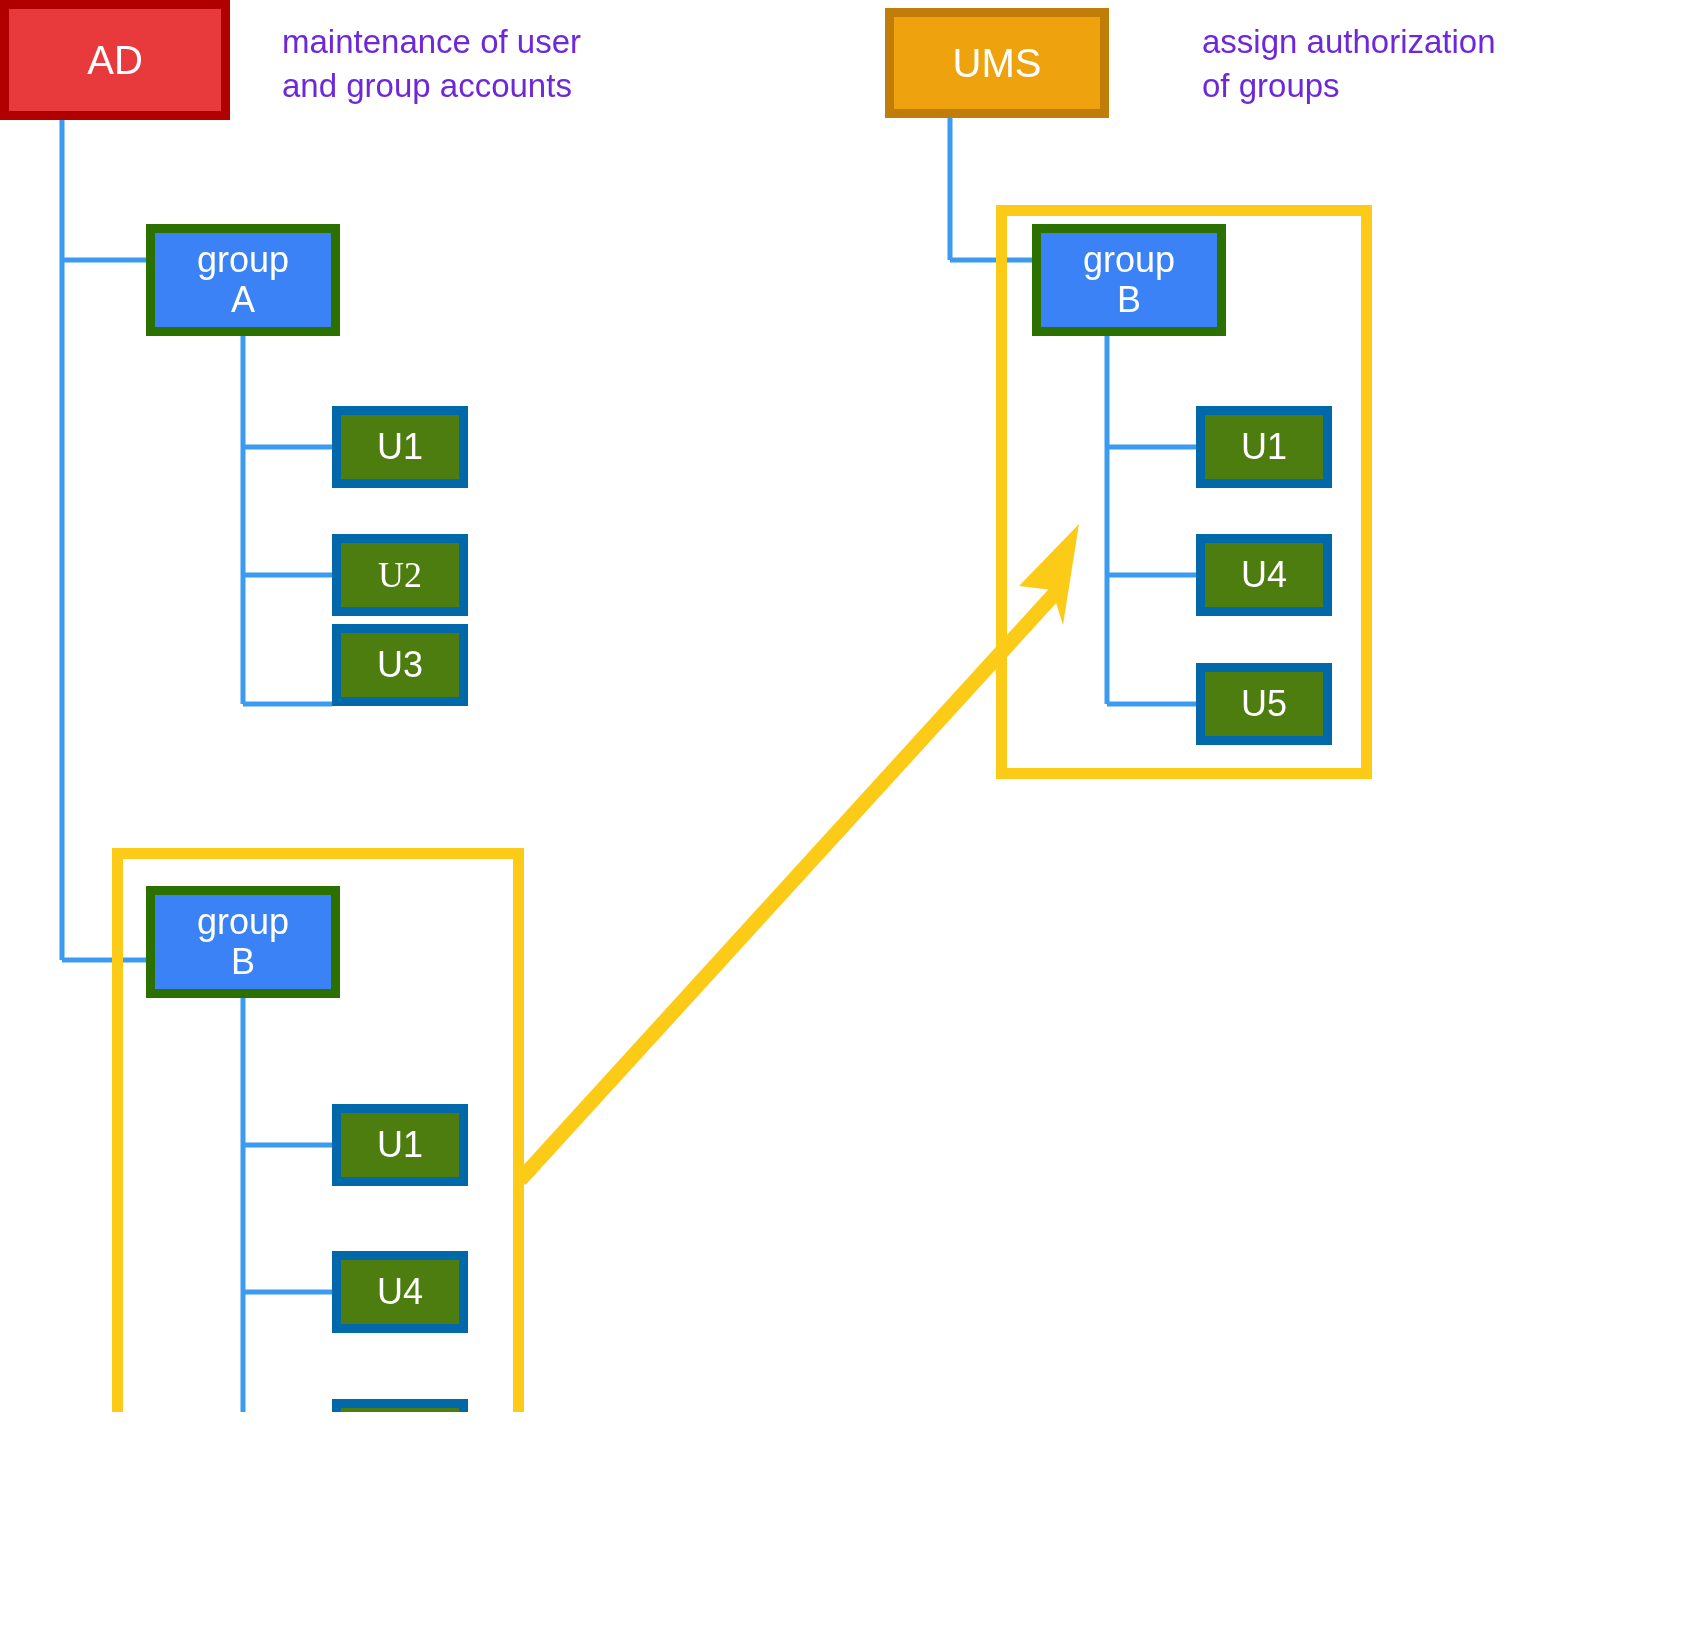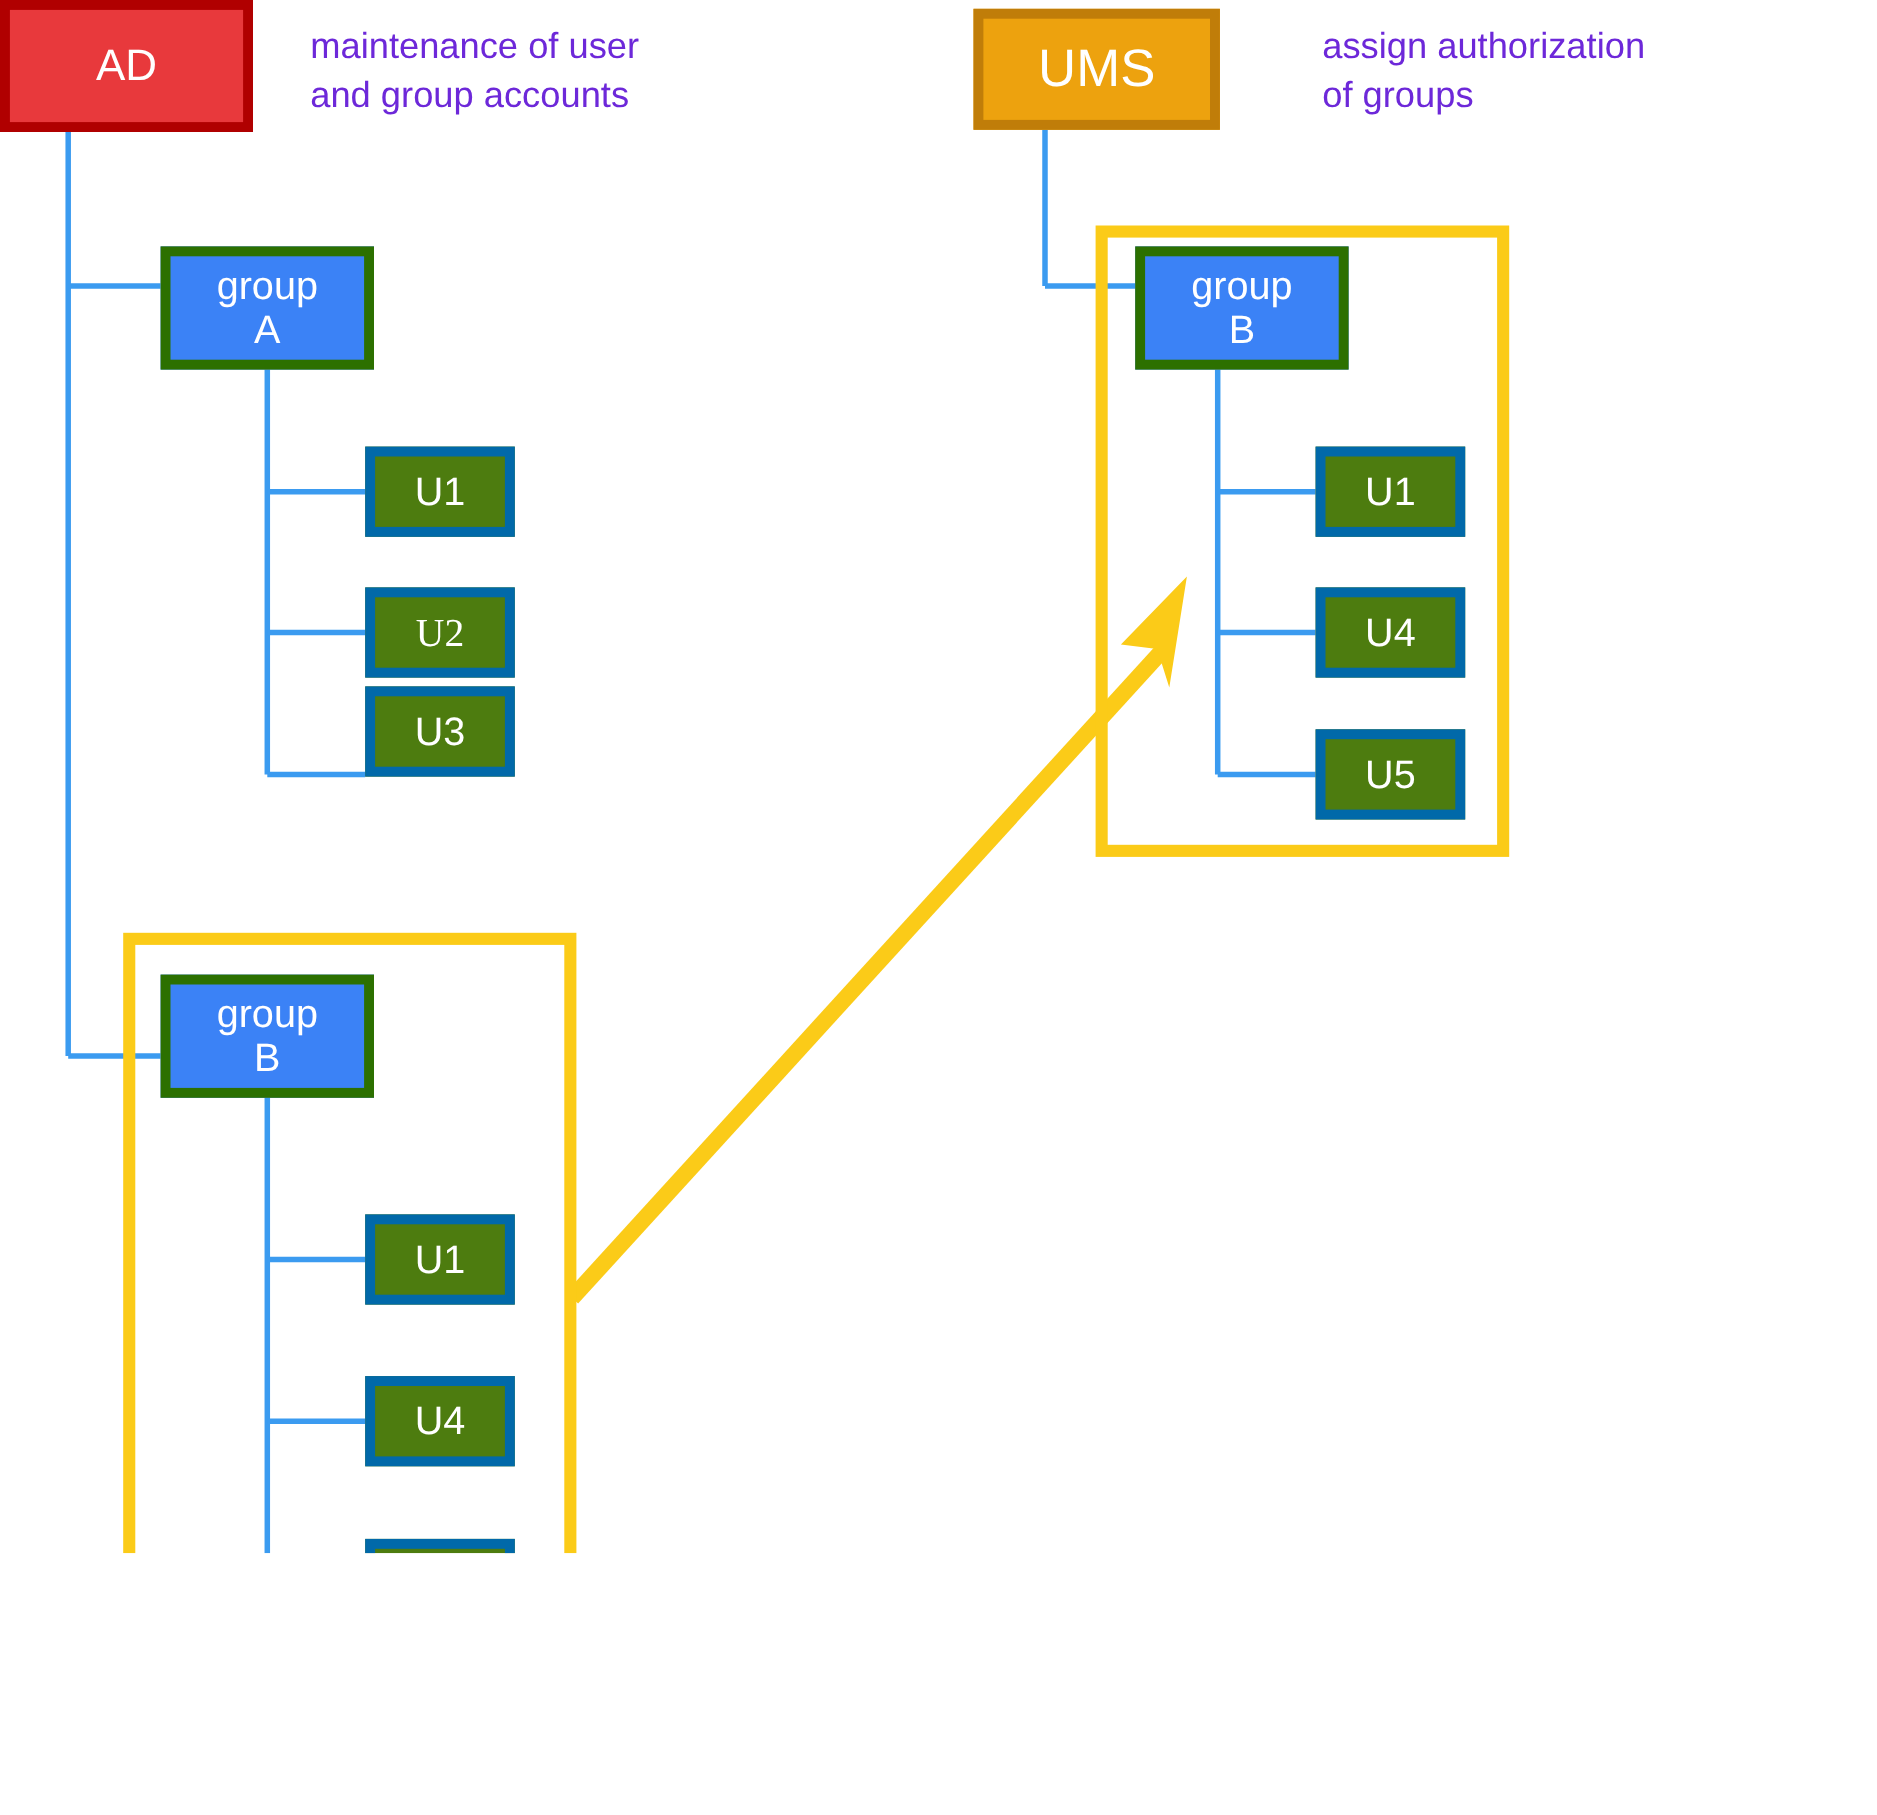--- a/index.html
+++ b/index.html
@@ -44,21 +44,21 @@
   }
 
   .node-ad {
     background: #e8393c;
     border: 9px solid #b00000;
     font-size: 40px;
   }
   .node-ums {
     background: #eda20e;
     border: 9px solid #c07d09;
-    font-size: 48px;
+    font-size: 40px;
   }
   .node-group {
     background: #3b82f6;
     border: 9px solid #2c7000;
     font-size: 36px;
   }
   .node-user {
     background: #4d7c0f;
     border: 9px solid #0169a9;
     font-size: 36px;

